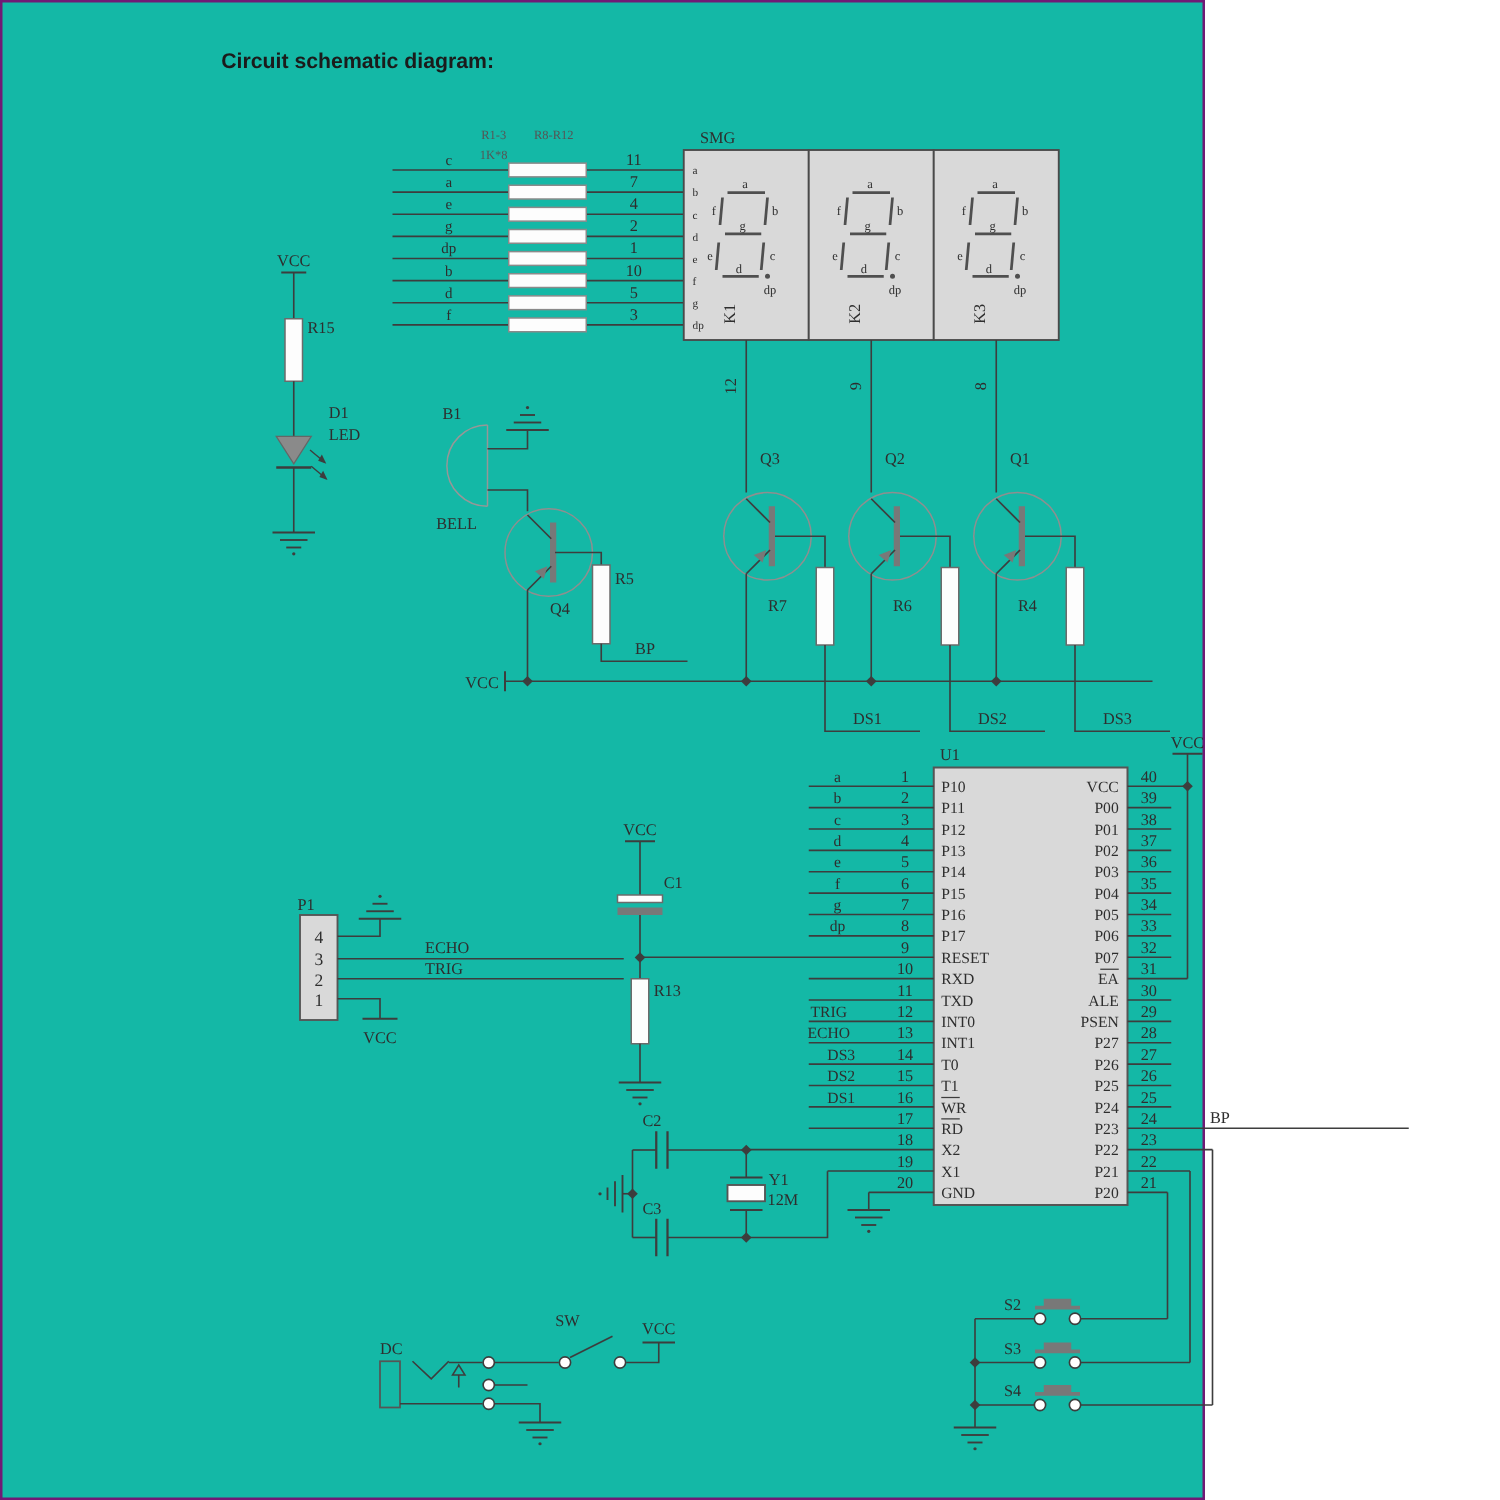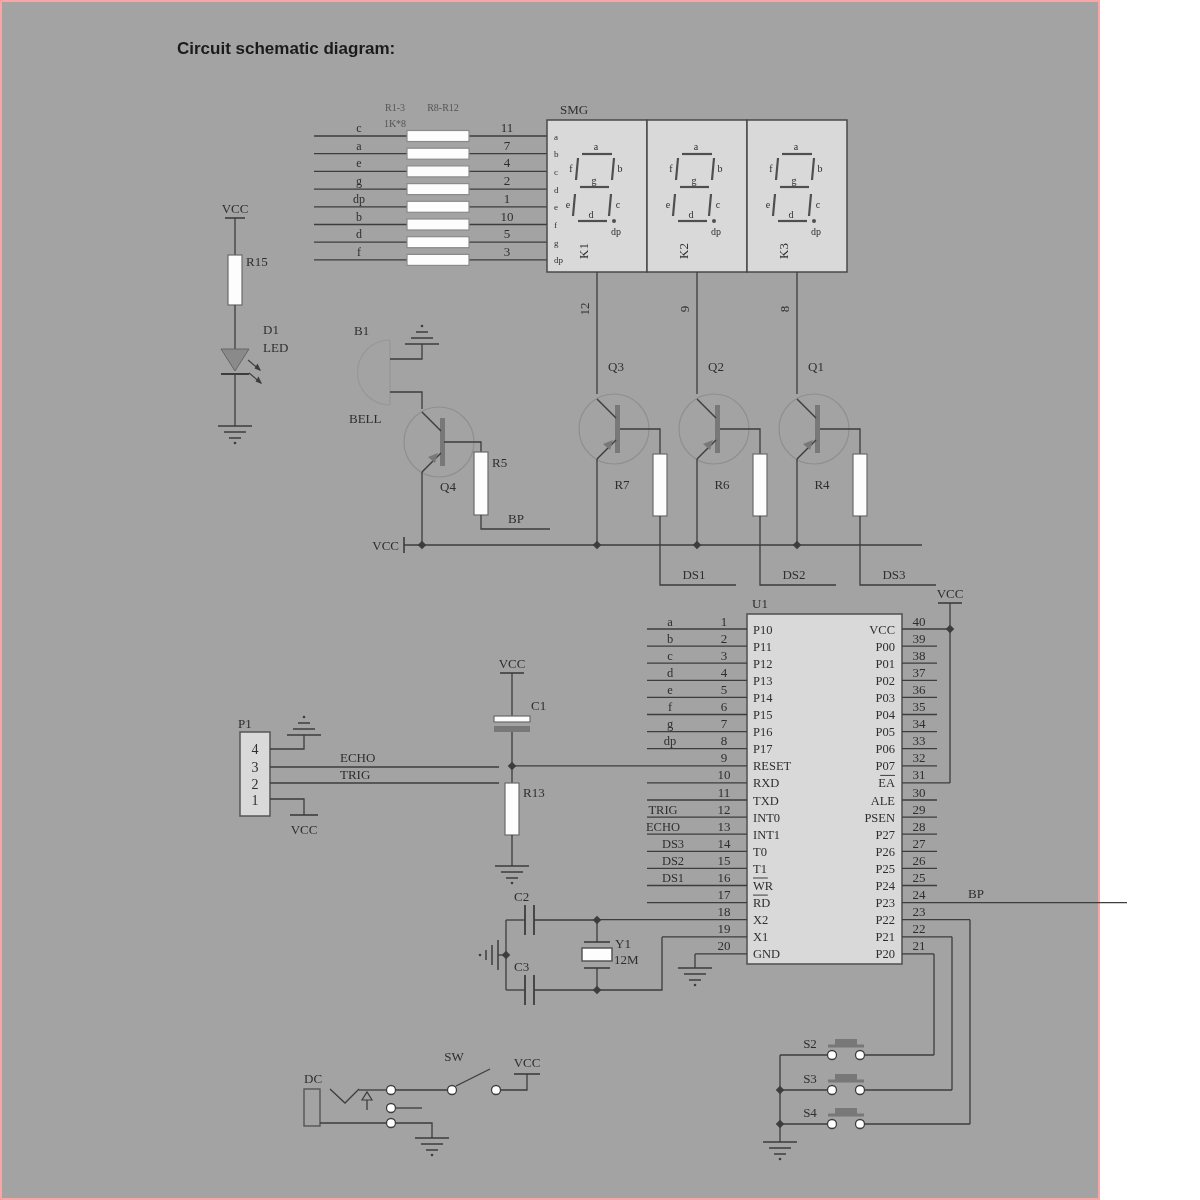--- a/index.html
+++ b/index.html
@@ -1,17 +1,17 @@
 <!DOCTYPE html>
 <html><head>
 <meta charset="utf-8">
 <style>
   html,body{margin:0;padding:0;background:#fff;}
-  #canvas{position:relative;width:1100px;height:1200px;background:#a3a3a3;
-          box-sizing:border-box;border:2px solid #fca5a5;font-family:"Liberation Serif",serif;}
+  #canvas{position:relative;width:964px;height:1200px;background:#14b8a6;
+          box-sizing:border-box;border:2px solid #701a75;font-family:"Liberation Serif",serif;}
   svg text{font-family:"Liberation Serif",serif;fill:#2e2e2e;}
   svg text.title{font-family:"Liberation Sans",sans-serif;font-weight:bold;fill:#1b1b1b;}
   svg text.small{fill:#555;}
 </style>
 </head>
 <body>
 
 <div id="canvas">
 <svg id="schem" width="1200" height="1200" viewBox="0 0 1200 1200">
 

